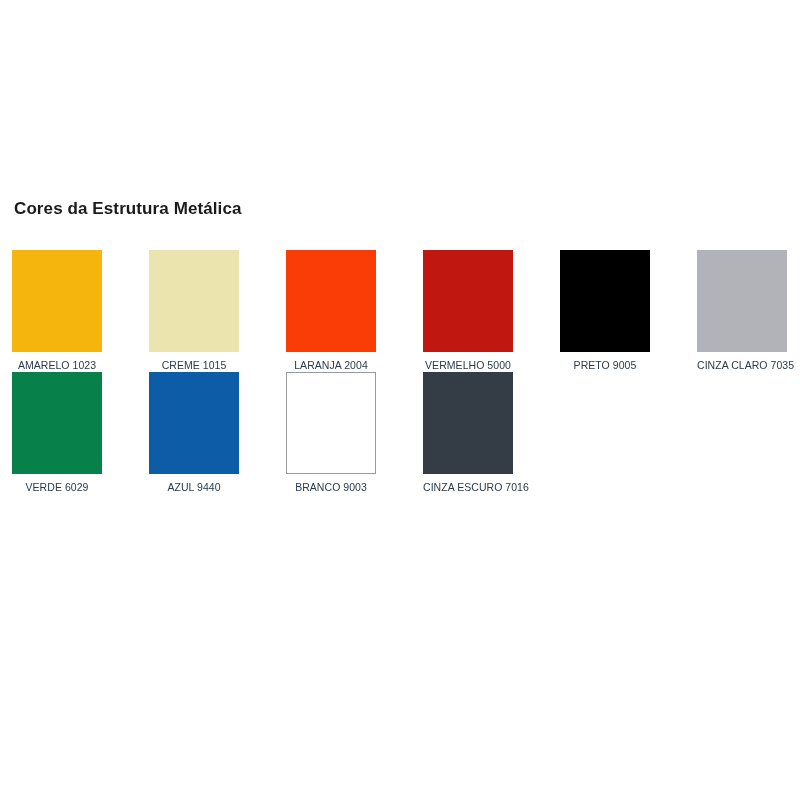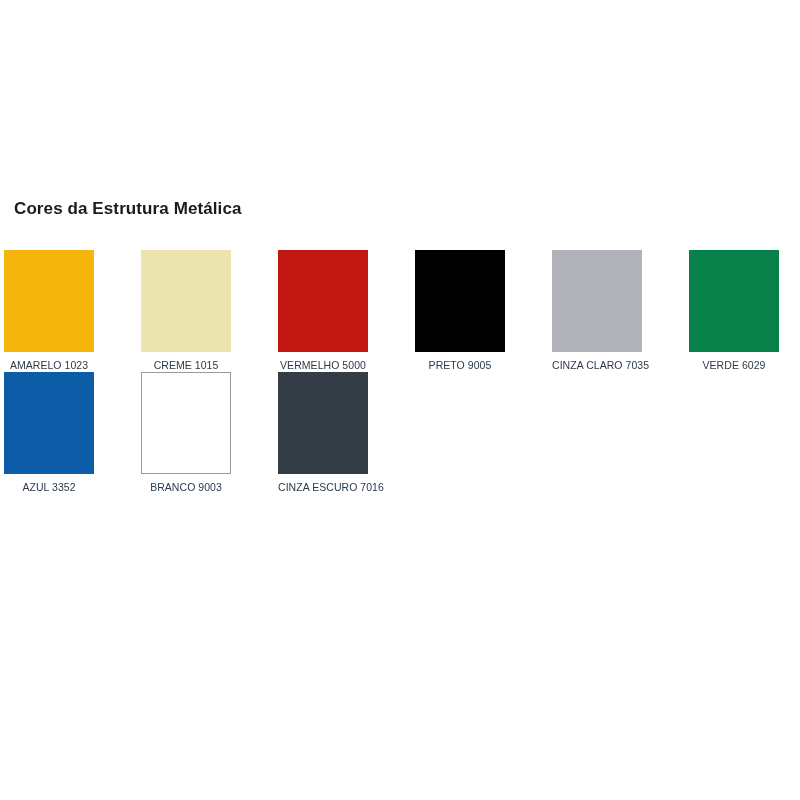--- a/index.html
+++ b/index.html
@@ -25,21 +25,21 @@
     left: 14px;
     top: 199px;
     font-size: 17px;
     font-weight: bold;
     letter-spacing: 0.1px;
     color: #1b1b1b;
     white-space: nowrap;
   }
   #swatch-grid {
     position: absolute;
-    left: 4px;
+    left: 12px;
     top: 250px;
     width: 772px;
     display: grid;
     grid-template-columns: repeat(6, 90px);
     column-gap: 47px;
     row-gap: 0px;
   }
   .swatch-cell {
     width: 90px;
   }
@@ -73,38 +73,42 @@
   <div id="swatch-grid" style="grid-template-rows: auto auto;">
       <div class="swatch-cell">
         <div class="swatch-chip" style="background-color: rgb(245, 181, 12);"></div>
         <span class="swatch-label">AMARELO 1023</span>
       </div>
       <div class="swatch-cell">
         <div class="swatch-chip" style="background-color: rgb(235, 228, 174);"></div>
         <span class="swatch-label">CREME 1015</span>
       </div>
       <div class="swatch-cell">
+        <div class="swatch-chip" style="background-color: rgb(250, 60, 7);"></div>
+        <span class="swatch-label">LARANJA 2004</span>
+      </div>
+      <div class="swatch-cell">
         <div class="swatch-chip" style="background-color: rgb(192, 24, 17);"></div>
         <span class="swatch-label">VERMELHO 5000</span>
       </div>
       <div class="swatch-cell">
         <div class="swatch-chip" style="background-color: rgb(0, 0, 0);"></div>
         <span class="swatch-label">PRETO 9005</span>
       </div>
       <div class="swatch-cell">
         <div class="swatch-chip" style="background-color: rgb(177, 179, 184);"></div>
         <span class="swatch-label">CINZA CLARO 7035</span>
       </div>
       <div class="swatch-cell swatch-row-2">
         <div class="swatch-chip" style="background-color: rgb(7, 128, 74);"></div>
         <span class="swatch-label">VERDE 6029</span>
       </div>
       <div class="swatch-cell swatch-row-2">
         <div class="swatch-chip" style="background-color: rgb(12, 92, 168);"></div>
-        <span class="swatch-label">AZUL 3352</span>
+        <span class="swatch-label">AZUL 9440</span>
       </div>
       <div class="swatch-cell swatch-row-2">
         <div class="swatch-chip bordered" style="background-color: rgb(255, 255, 255);"></div>
         <span class="swatch-label">BRANCO 9003</span>
       </div>
       <div class="swatch-cell swatch-row-2">
         <div class="swatch-chip" style="background-color: rgb(52, 60, 69);"></div>
         <span class="swatch-label">CINZA ESCURO 7016</span>
       </div>
     </div>

